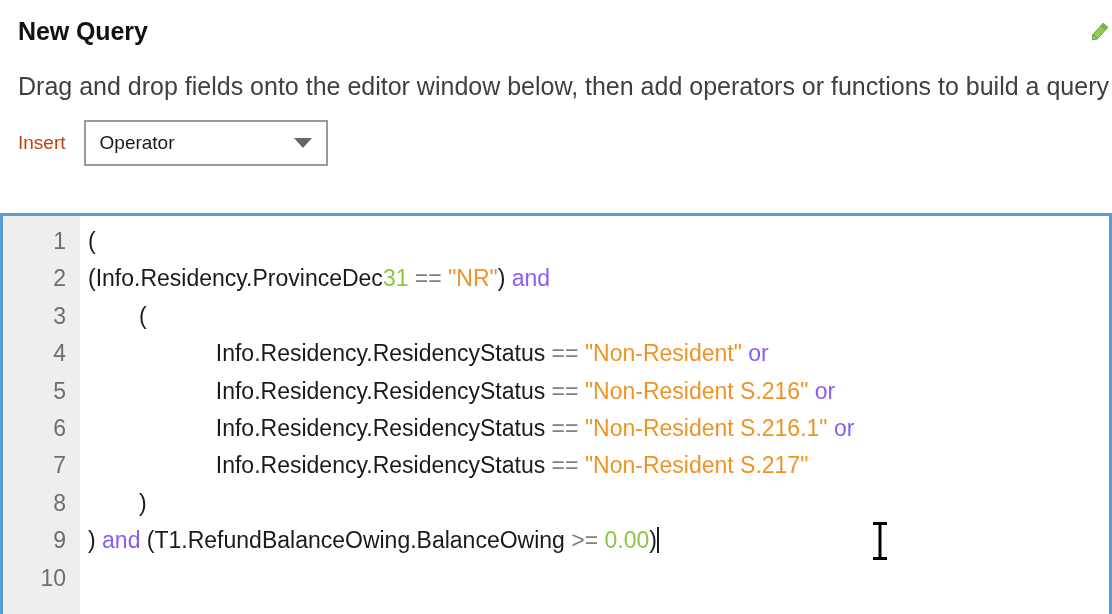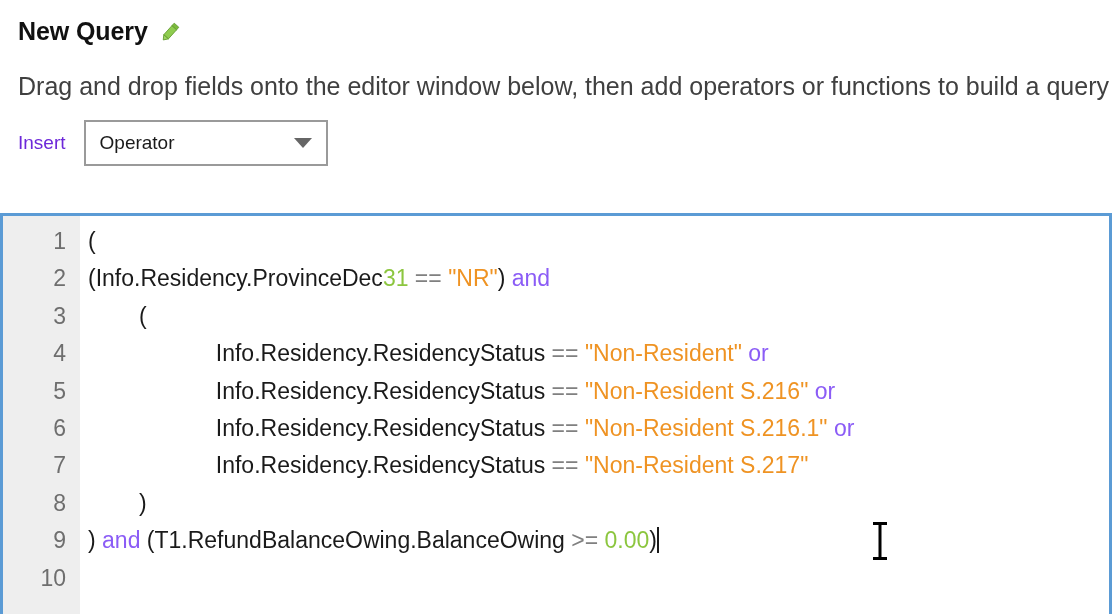--- a/index.html
+++ b/index.html
@@ -16,20 +16,21 @@
     position: relative;
   }
 
   
   .page-header {
     display: flex;
     align-items: center;
     gap: 9px;
     padding: 14px 0 0 18px;
     height: 34px;
+    justify-content: space-between;
   }
   .page-title {
     font-size: 25px;
     font-weight: bold;
     letter-spacing: -0.1px;
     color: #111111;
     line-height: 30px;
   }
   .pencil-icon {
     width: 26px;
@@ -51,21 +52,21 @@
   
   .insert-row {
     display: flex;
     align-items: center;
     gap: 0;
     padding: 22px 0 0 18px;
     height: 46px;
   }
   .insert-label {
     font-size: 19px;
-    color: #6d28d9;
+    color: #c2410c;
     margin-right: 18px;
     line-height: 24px;
   }
   .dropdown {
     position: relative;
     box-sizing: border-box;
     height: 46px;
     border: 2px solid #9a9a9a;
     background: #ffffff;
     display: flex;

